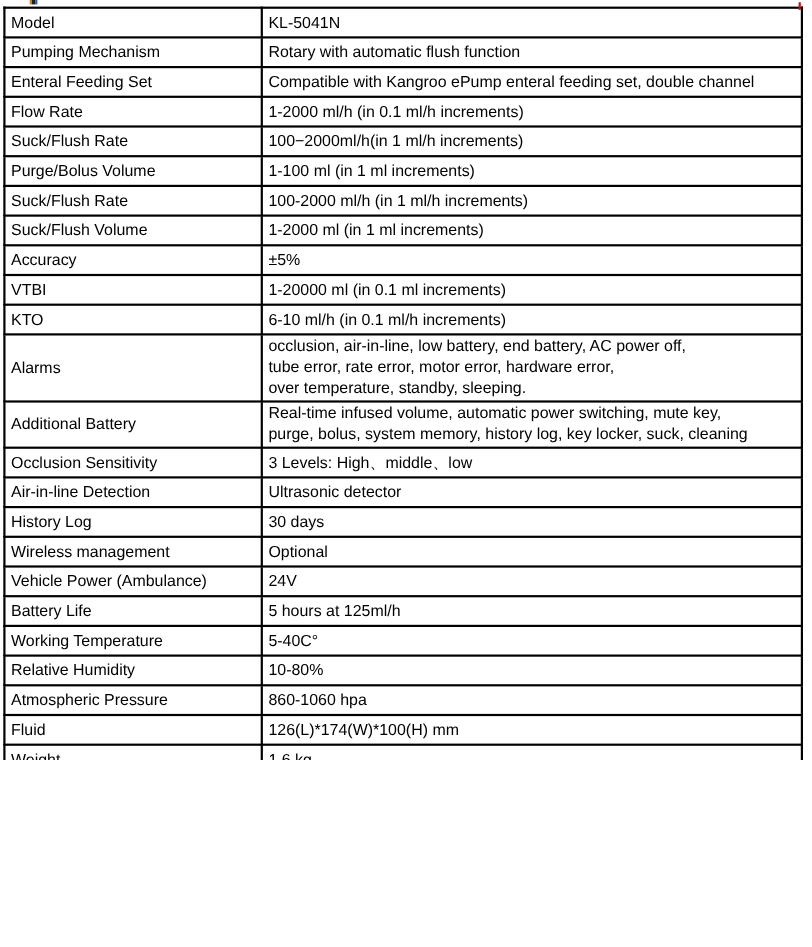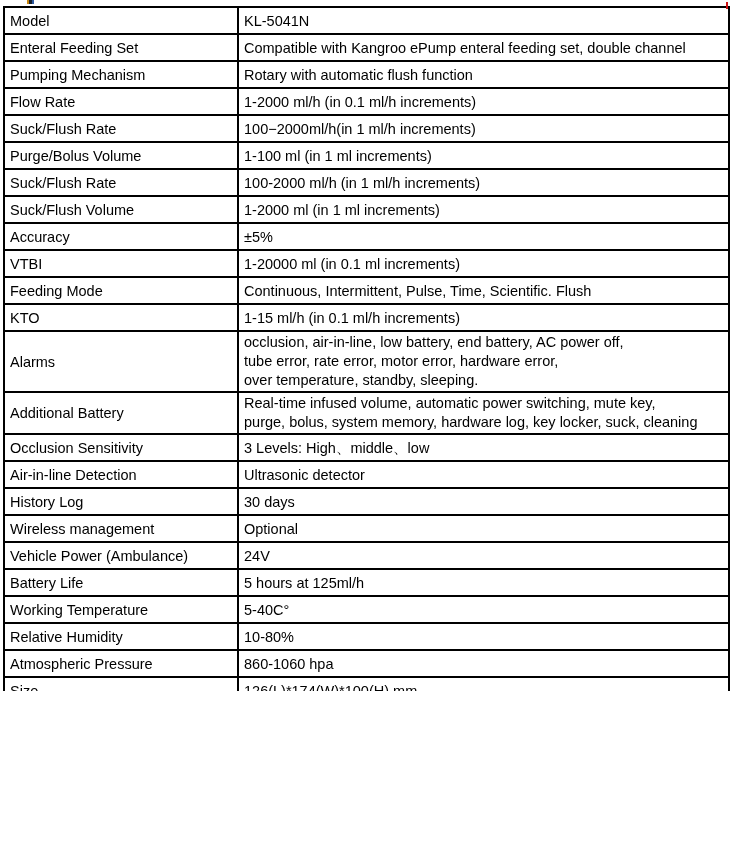--- a/index.html
+++ b/index.html
@@ -67,26 +67,26 @@
     <colgroup>
         <col class="c-label">
         <col class="c-value">
       </colgroup>
     <tbody>
       <tr>
         <td>Model</td>
         <td>KL-5041N</td>
       </tr>
       <tr>
+        <td>Pumping Mechanism</td>
+        <td>Rotary with automatic flush function</td>
+      </tr>
+      <tr>
         <td>Enteral Feeding Set</td>
         <td>Compatible with Kangroo ePump enteral feeding set, double channel</td>
-      </tr>
-      <tr>
-        <td>Pumping Mechanism</td>
-        <td>Rotary with automatic flush function</td>
       </tr>
       <tr>
         <td>Flow Rate</td>
         <td>1-2000 ml/h (in 0.1 ml/h increments)</td>
       </tr>
       <tr>
         <td>Suck/Flush Rate</td>
         <td>100−2000ml/h(in 1 ml/h increments)</td>
       </tr>
       <tr>
@@ -103,37 +103,33 @@
       </tr>
       <tr>
         <td>Accuracy</td>
         <td>±5%</td>
       </tr>
       <tr>
         <td>VTBI</td>
         <td>1-20000 ml (in 0.1 ml increments)</td>
       </tr>
       <tr>
-        <td>Feeding Mode</td>
-        <td>Continuous, Intermittent, Pulse, Time, Scientific. Flush</td>
-      </tr>
-      <tr>
         <td>KTO</td>
-        <td>1-15 ml/h (in 0.1 ml/h increments)</td>
+        <td>6-10 ml/h (in 0.1 ml/h increments)</td>
       </tr>
       <tr class="lines-3">
         <td>Alarms</td>
         <td class="multi">occlusion,  air-in-line, low battery, end battery, AC power off,
 tube error, rate error, motor error, hardware error,
 over temperature, standby, sleeping.</td>
       </tr>
       <tr class="lines-2">
         <td>Additional Battery</td>
         <td class="multi">Real-time infused volume, automatic power switching, mute key,
-purge, bolus, system memory, hardware log, key locker, suck, cleaning</td>
+purge, bolus, system memory, history log, key locker, suck, cleaning</td>
       </tr>
       <tr>
         <td>Occlusion Sensitivity</td>
         <td>3 Levels: High、middle、low</td>
       </tr>
       <tr>
         <td>Air-in-line Detection</td>
         <td>Ultrasonic detector</td>
       </tr>
       <tr>
@@ -158,21 +154,21 @@
       </tr>
       <tr>
         <td>Relative Humidity</td>
         <td>10-80%</td>
       </tr>
       <tr>
         <td>Atmospheric Pressure</td>
         <td>860-1060 hpa</td>
       </tr>
       <tr>
-        <td>Size</td>
+        <td>Fluid</td>
         <td>126(L)*174(W)*100(H) mm</td>
       </tr>
       <tr>
         <td>Weight</td>
         <td>1.6 kg</td>
       </tr>
       <tr>
         <td>Fluid Ingress Protection</td>
         <td>IP23</td>
       </tr>

